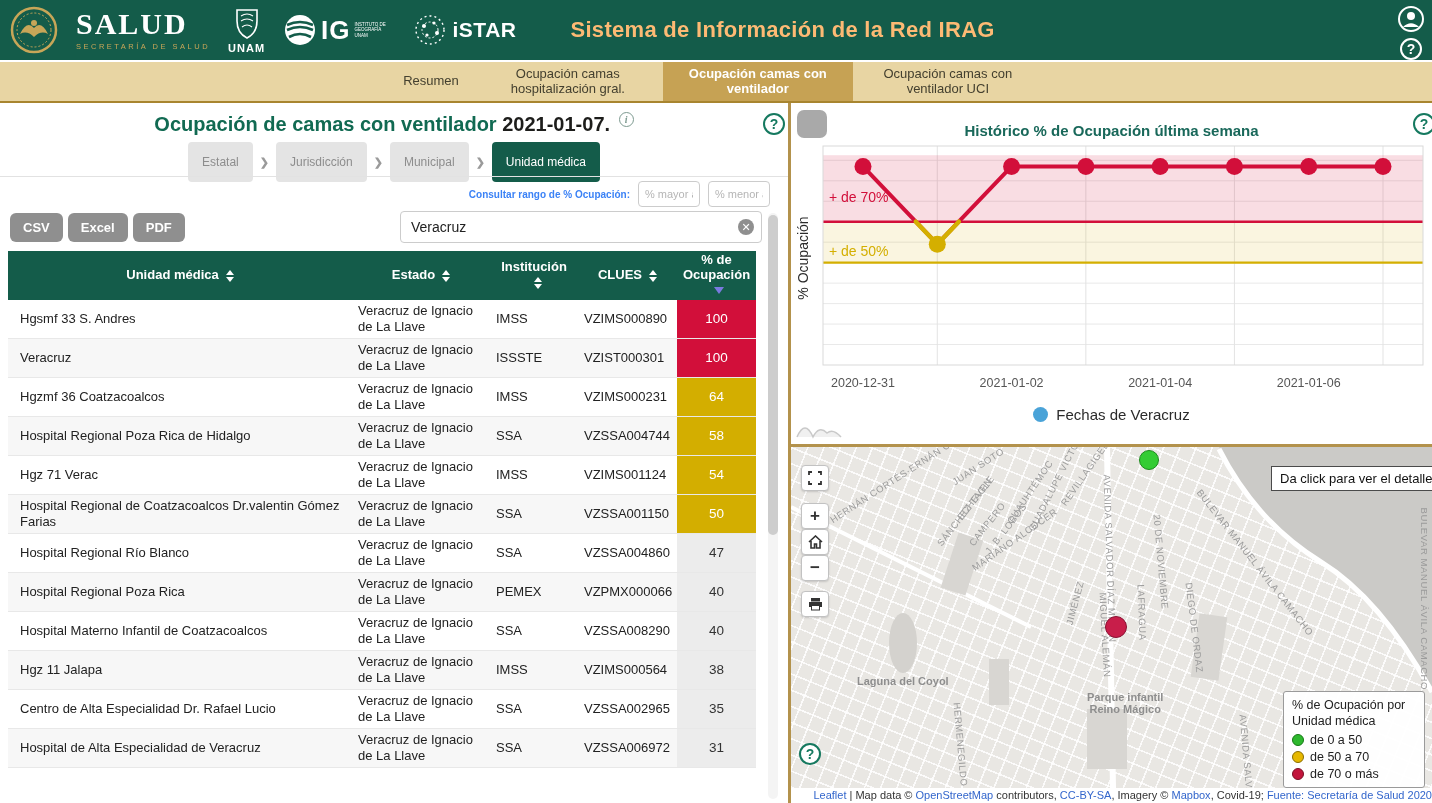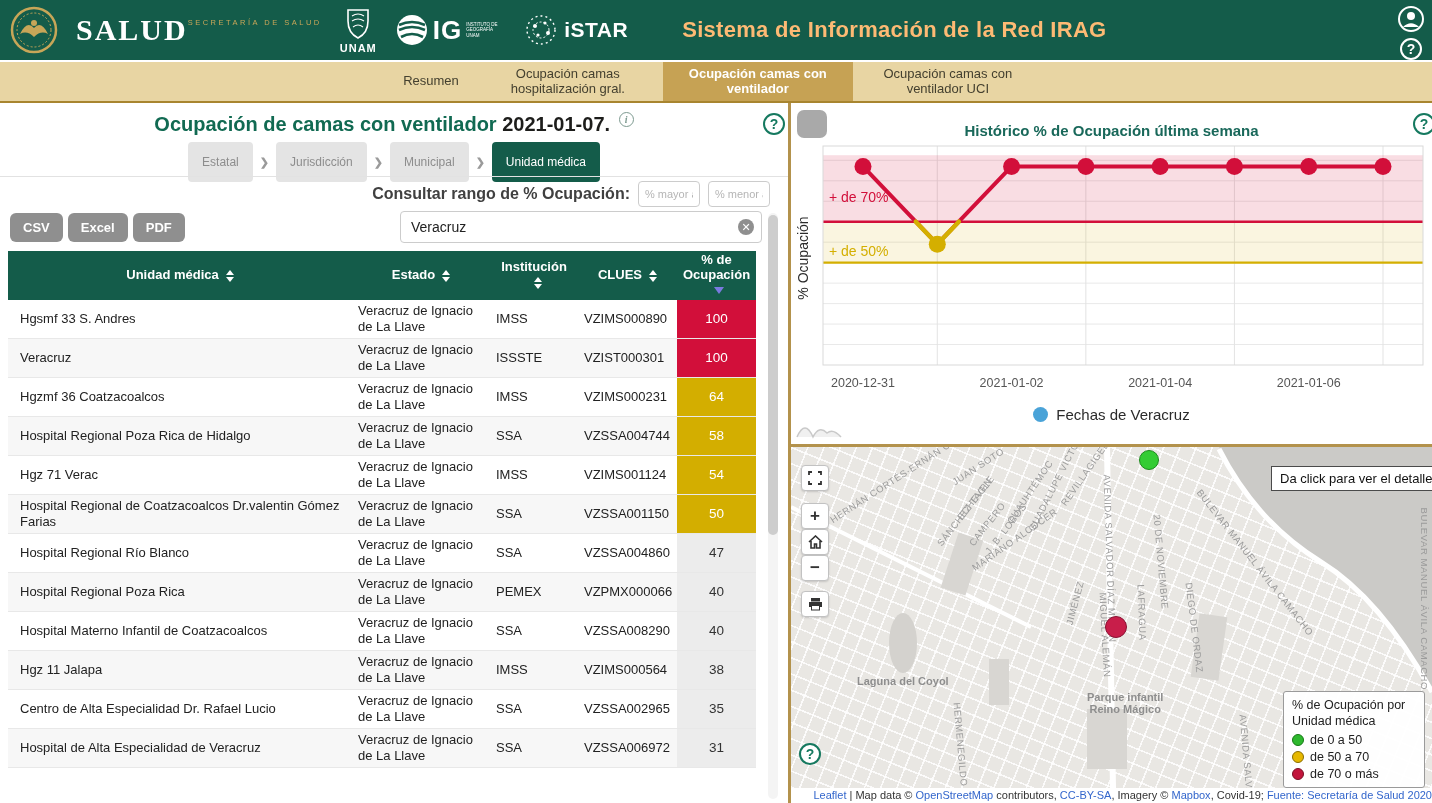--- a/index.html
+++ b/index.html
@@ -3,21 +3,21 @@
 <meta charset="utf-8">
 <style>
   * { margin:0; padding:0; box-sizing:border-box; }
   body { font-family:"Liberation Sans", sans-serif; background:#fff; }
   #app { position:relative; width:1432px; height:803px; overflow:hidden; background:#fff; }
 
   
   .header { position:absolute; left:0; top:0; width:1432px; height:60px; background:#145c4a;
             display:flex; align-items:center; gap:18px; padding:0 10px; }
   .emblem { width:48px; height:48px; flex:0 0 auto; }
-  .brand-salud { display:flex; flex-direction:row; line-height:1; }
+  .brand-salud { display:flex; flex-direction:column; line-height:1; }
   .brand-salud .t { font-family:"Liberation Serif", serif; font-weight:bold; font-size:30px; color:#fff; letter-spacing:2px; }
   .brand-salud .s { font-size:7.5px; color:#c9a658; letter-spacing:2.5px; margin-top:4px; }
   .logo-unam { display:flex; flex-direction:column; align-items:center; color:#fff; }
   .logo-unam .lbl { font-size:11px; font-weight:bold; letter-spacing:1px; margin-top:1px; }
   .logo-ig { display:flex; align-items:center; gap:4px; color:#fff; }
   .logo-ig .big { font-size:26px; font-weight:bold; letter-spacing:1px; }
   .logo-ig .tiny { font-size:4.5px; line-height:1.2; max-width:40px; }
   .logo-istar { display:flex; align-items:center; gap:6px; color:#fff; }
   .logo-istar .lbl { font-size:21px; font-weight:bold; letter-spacing:.5px; }
   .app-title { color:#fdba74; font-size:22px; font-weight:bold; margin-left:36px; letter-spacing:.3px; }
@@ -40,21 +40,21 @@
   .lp-titlerow .date { color:#1d1d1b; }
   .info-i { display:inline-block; width:15px; height:15px; border:1px solid #7d9a90; border-radius:50%; color:#7d9a90;
             font-size:10px; line-height:14px; text-align:center; font-family:"Liberation Serif",serif; font-style:italic; vertical-align:super; margin-left:3px;}
   .lp-help { position:absolute; left:763px; top:10px; }
   .crumbs { position:absolute; left:0; top:39px; width:100%; display:flex; justify-content:center; align-items:center; gap:7px; }
   .crumb { background:#e4e4e4; color:#8d8d8d; font-size:12px; padding:13px 14px; border-radius:4px; cursor:pointer; }
   .crumb.active { background:#145c4a; color:#fff; }
   .crumb-sep { color:#9a9a9a; font-size:11px; font-weight:bold; }
   .lp-divider { position:absolute; left:0; top:73px; width:100%; border-top:1px solid #e2e2e2; }
   .rangerow { position:absolute; left:0; top:78px; width:770px; display:flex; justify-content:flex-end; align-items:center; gap:8px; }
-  .rangerow label { color:#404040; font-size:16px; font-weight:bold; }
+  .rangerow label { color:#3b82f6; font-size:10px; font-weight:bold; }
   .rangerow input { width:62px; height:26px; border:1px solid #ccc; border-radius:4px; font-size:11px; padding:0 6px; color:#444; }
   .rangerow input::placeholder { color:#b5b5b5; }
   .exportrow { position:absolute; left:0; top:110px; width:788px; height:34px; }
   .btn-exp { position:relative; display:inline-block; background:#8f8f8f; color:#fff; font-size:13px; font-weight:bold;
              border:none; border-radius:6px; padding:7px 13px; margin-right:5px; cursor:pointer; }
   .exportwrap { position:absolute; left:10px; top:0; }
   .searchwrap { position:absolute; left:400px; top:-2px; width:362px; }
   .searchwrap input { width:100%; height:32px; border:1px solid #ccc; border-radius:4px; font-size:14px; color:#222; padding:0 30px 0 10px; }
   .clear-x { position:absolute; right:8px; top:8px; width:16px; height:16px; background:#8f8f8f; border-radius:50%;
              color:#fff; font-size:11px; line-height:16px; text-align:center; cursor:pointer; }

